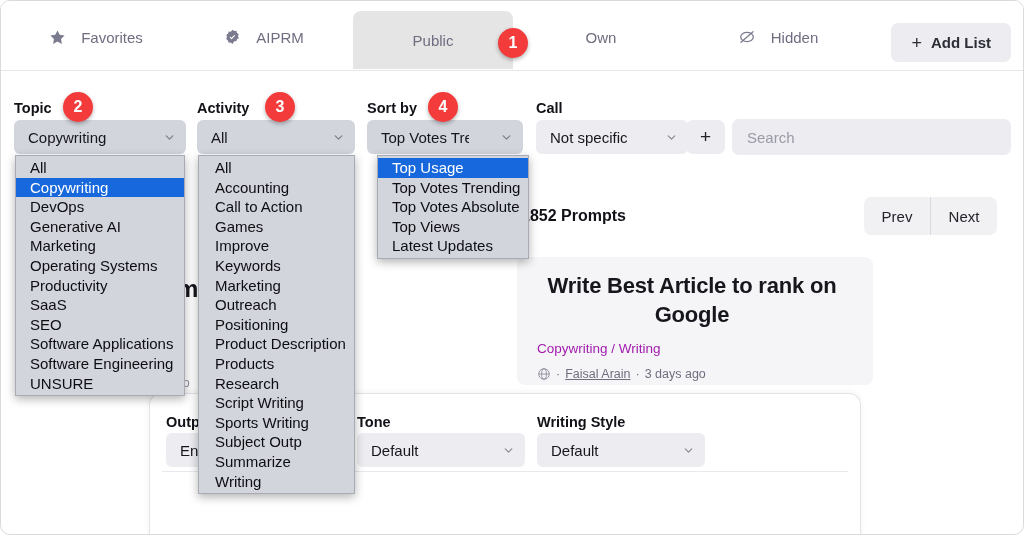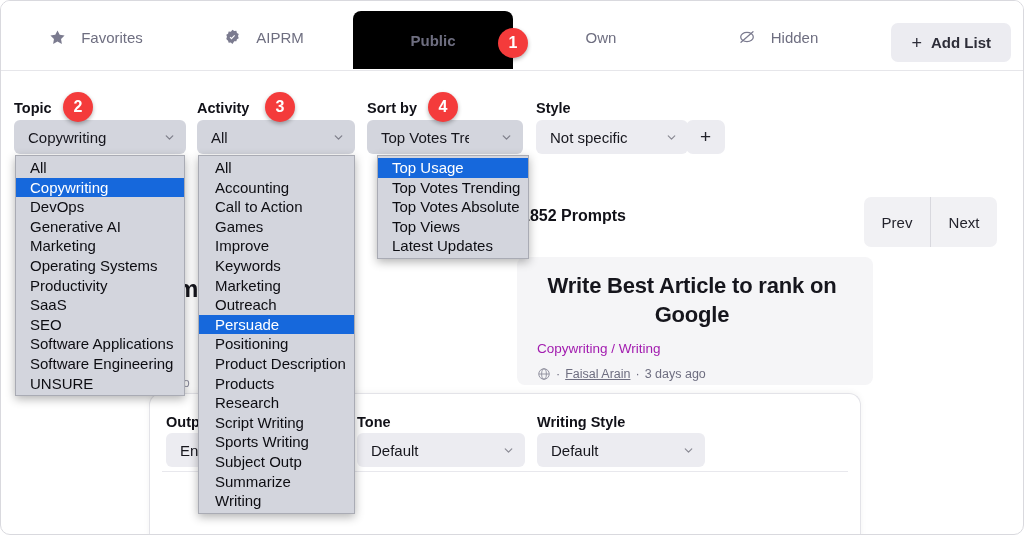--- a/index.html
+++ b/index.html
@@ -41,25 +41,24 @@
     align-items: center;
     justify-content: center;
     gap: 15px;
     font-size: 15px;
     color: #6e6e80;
     border-radius: 7px 7px 0 0;
     cursor: pointer;
     user-select: none;
   }
   .tab.active {
-    background: #000000;
+    background: #e5e5e5;
     top: 10px;
     height: 58px;
     border-radius: 8px 8px 0 0;
-    font-weight: bold;
   }
   .tab-icon { display: inline-flex; align-items: center; }
 
   .addlist {
     position: absolute;
     right: 14px;
     top: 22px;
     height: 39px;
     padding: 0 20px;
     display: flex;
@@ -165,21 +164,21 @@
     position: absolute;
     left: 4px; top: 10px;
     font-size: 16px;
     font-weight: 700;
     color: #111118;
     white-space: nowrap;
   }
   .pager {
     position: absolute;
     right: 14px; top: 0;
-    height: 50px;
+    height: 38px;
     display: flex;
     background: #f1f1f4;
     border-radius: 7px;
     overflow: hidden;
   }
   .pager-btn {
     width: 66px;
     display: flex;
     align-items: center;
     justify-content: center;
@@ -361,34 +360,35 @@
   <div class="field-label" style="left:366px; top:99px;">Sort by</div>
   <div class="select-box" style="left:366px; top:119px; width:156px;gap:25px;">
     <span class="select-val">Top Votes Tren</span>
     <span class="chev">
       <svg width="13" height="13" viewBox="0 0 24 24" fill="none" stroke="#3a3a48" stroke-width="2.4" stroke-linecap="round" stroke-linejoin="round">
           <polyline points="6 9 12 15 18 9"></polyline>
         </svg>
     </span>
   </div>
 
-  <div class="field-label" style="left:535px; top:99px;">Style</div>
+  <div class="field-label" style="left:535px; top:99px;">Call</div>
   <div class="select-box light" style="left:535px; top:119px; width:152px;">
     <span class="select-val">Not specific</span>
     <span class="chev">
       <svg width="13" height="13" viewBox="0 0 24 24" fill="none" stroke="#3a3a48" stroke-width="2.2" stroke-linecap="round" stroke-linejoin="round">
           <polyline points="6 9 12 15 18 9"></polyline>
         </svg>
     </span>
   </div>
 
   <div class="plus-btn" style="left:685px; top:119px;">
     <span>+</span>
   </div>
 
+  <input class="search-input" style="left: 731px; top: 118px; width: 279px;" placeholder="Search">
 
   <div class="results-bar">
     <div class="prompt-count">1852 Prompts</div>
     <div class="pager">
       <div class="pager-btn">Prev</div>
       <div class="pager-sep"></div>
       <div class="pager-btn">Next</div>
     </div>
   </div>
 
@@ -456,21 +456,20 @@
 
   <div class="popup activity" id="popup-activity" style="left:197px; top:154px; width:157px;">
       <div class="popup-item">All</div>
       <div class="popup-item">Accounting</div>
       <div class="popup-item">Call to Action</div>
       <div class="popup-item">Games</div>
       <div class="popup-item">Improve</div>
       <div class="popup-item">Keywords</div>
       <div class="popup-item">Marketing</div>
       <div class="popup-item">Outreach</div>
-      <div class="popup-item sel">Persuade</div>
       <div class="popup-item">Positioning</div>
       <div class="popup-item">Product Description</div>
       <div class="popup-item">Products</div>
       <div class="popup-item">Research</div>
       <div class="popup-item">Script Writing</div>
       <div class="popup-item">Sports Writing</div>
       <div class="popup-item">Subject Outp</div>
       <div class="popup-item">Summarize</div>
       <div class="popup-item">Writing</div>
     </div>

